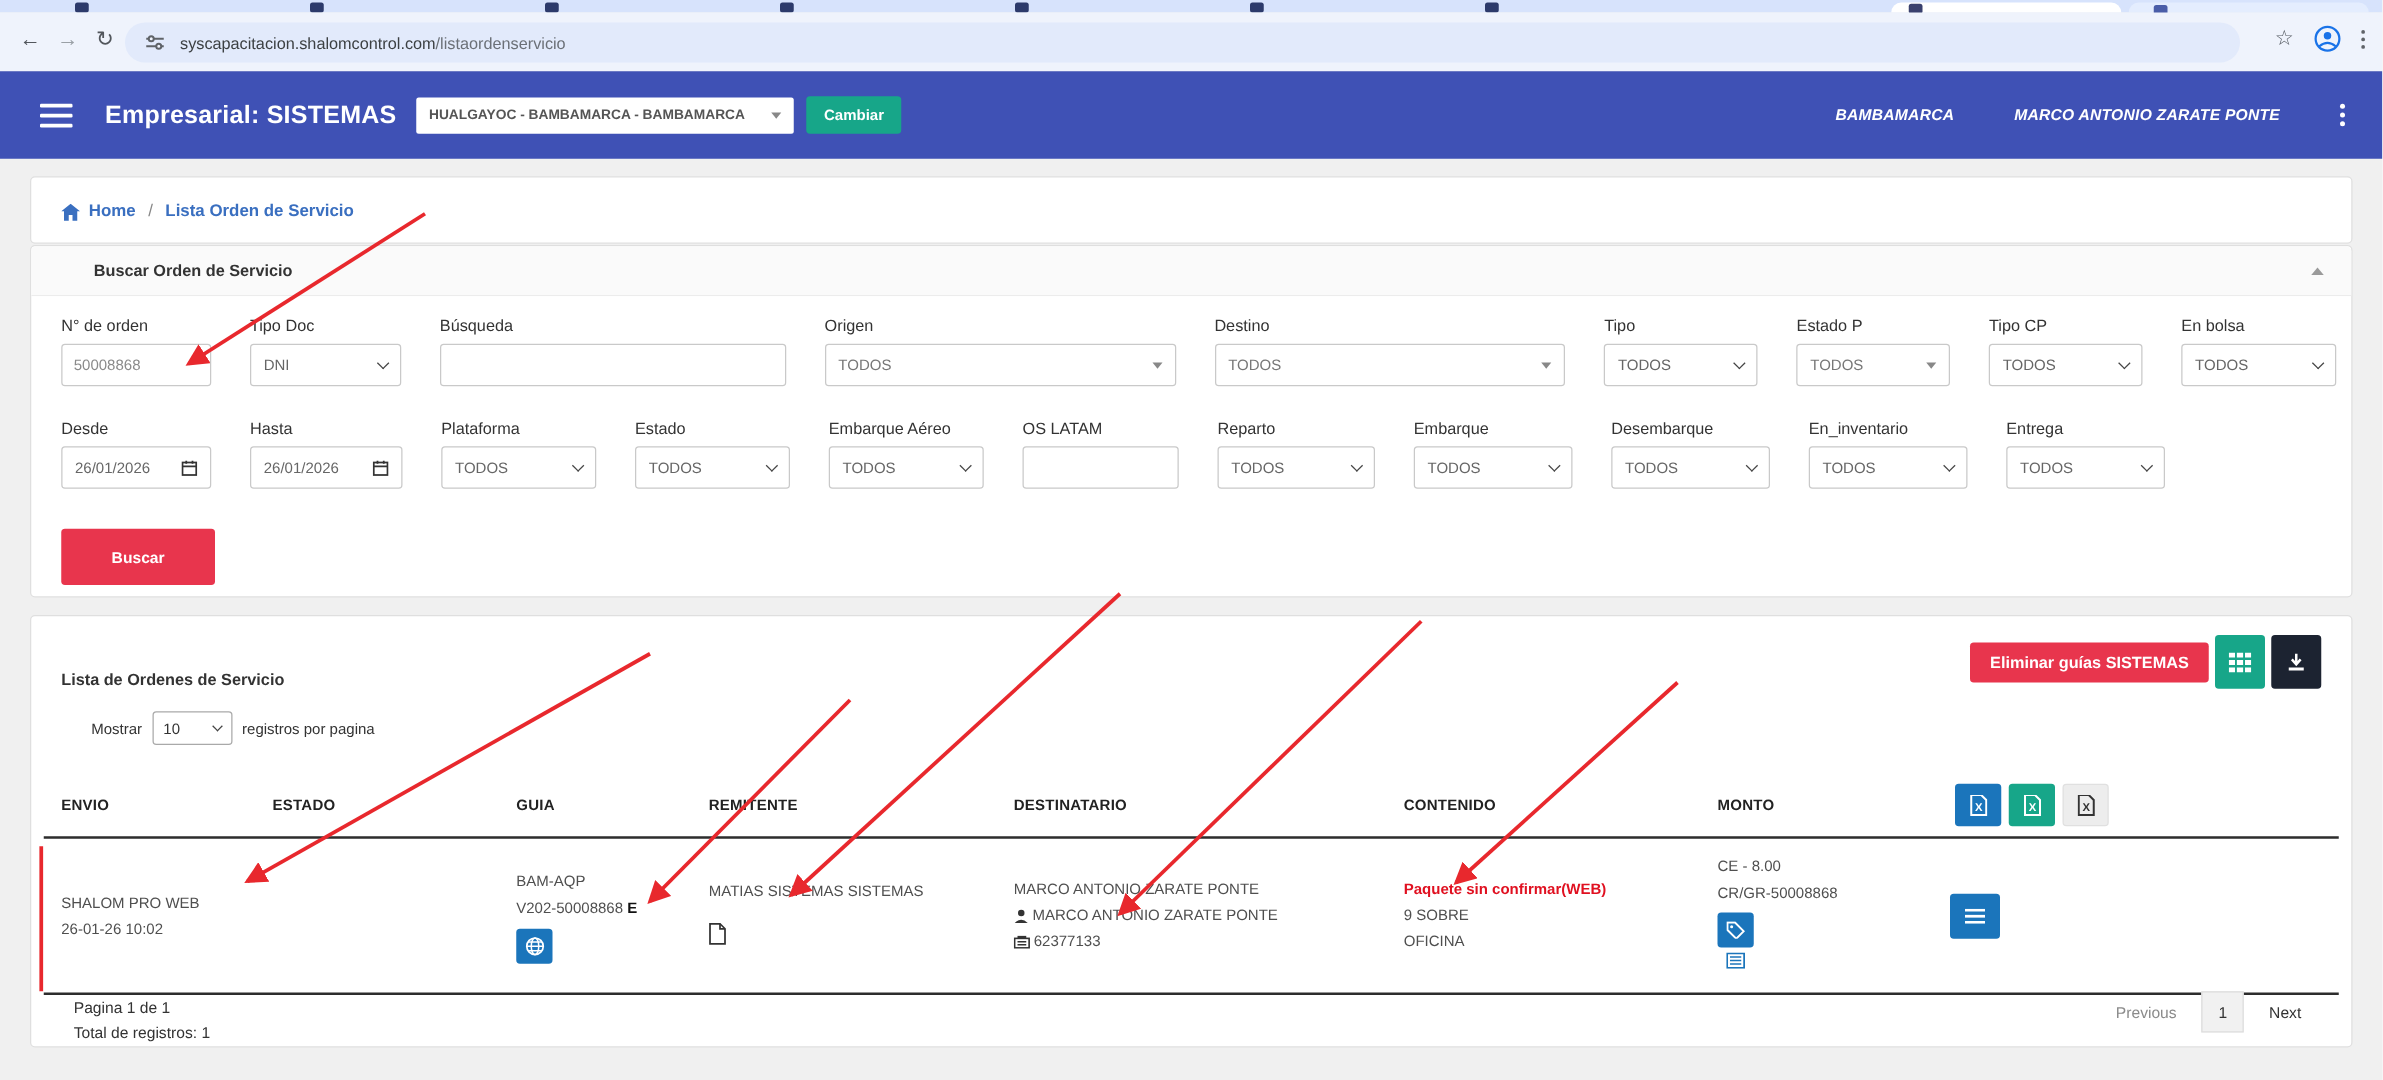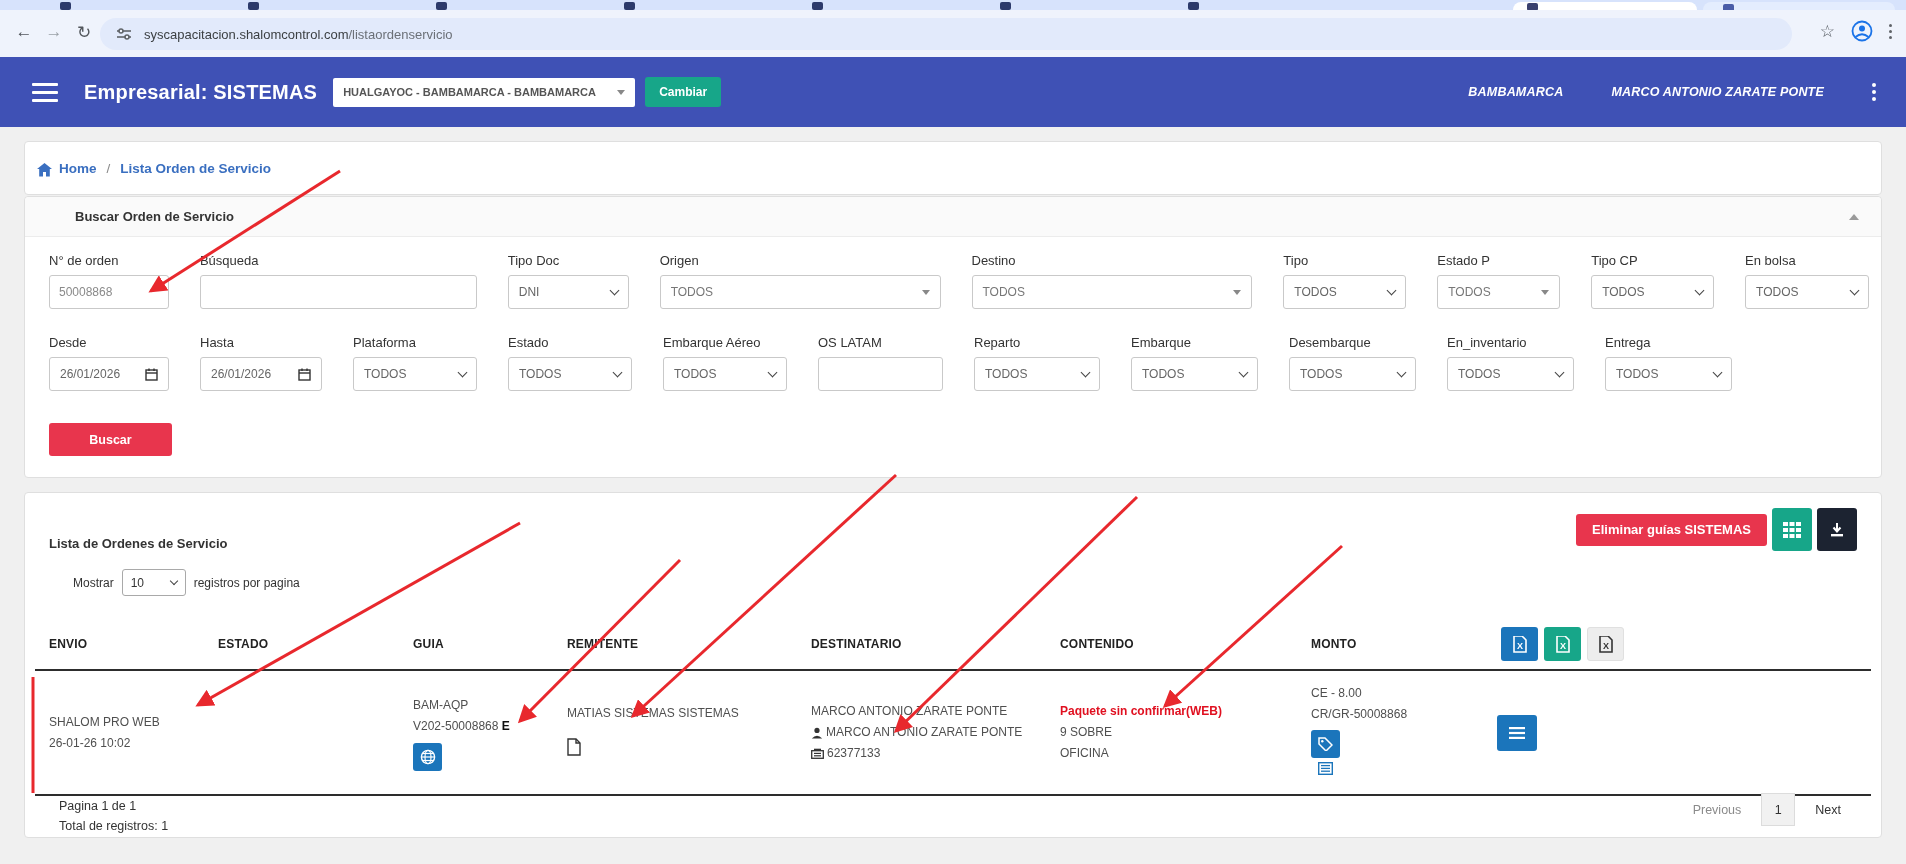--- a/index.html
+++ b/index.html
@@ -29,41 +29,41 @@
   .app-title { color:#fff; font-size:20px; font-weight:bold; margin-left:26px; letter-spacing:.2px; }
   .agency-select { margin-left:16px; width:302px; height:29px; background:#fff; border-radius:2px; display:flex; align-items:center; justify-content:space-between; padding:0 10px; }
   .agency-select span { font-size:11px; font-weight:bold; color:#555; }
   .tri-down { width:0; height:0; border-left:4px solid transparent; border-right:4px solid transparent; border-top:5px solid #888; }
   .btn-cambiar { margin-left:10px; height:30px; padding:0 14px; background:#17a689; border:none; border-radius:3px; color:#fff; font-size:12px; font-weight:bold; cursor:pointer; }
   .nav-right { position:absolute; right:30px; display:flex; align-items:center; gap:48px;font-style:italic; }
   .nav-right span { color:#fff; font-size:12.5px; font-weight:bold; letter-spacing:.2px; }
 
   
   .card { position:absolute; left:24px; width:1858px; background:#fff; border:1px solid #dfdfdf; border-radius:4px; }
-  .breadcrumb-card { top:141px; height:54px; display:flex; align-items:center; padding-left:12px; }
+  .breadcrumb-card { top:141px; height:54px; display:flex; align-items:center; padding-left:24px; }
   .crumb { color:#3a6fc0; font-size:13.5px; font-weight:bold; }
   .crumb-sep { color:#888; font-size:13.5px; margin:0 10px; }
   .home-ico { margin-right:7px; position:relative; top:2px; }
 
   .search-card { top:196px; height:282px; }
   .panel-head { height:40px; background:#fafafa; border-bottom:1px solid #ececec; border-radius:4px 4px 0 0; display:flex; align-items:center; justify-content:space-between; padding:0 22px; }
   .panel-title { font-size:13px; font-weight:bold; color:#333;padding-left:28px; }
   .caret-up { width:0; height:0; border-left:5px solid transparent; border-right:5px solid transparent; border-bottom:6px solid #9a9a9a; }
   .search-body { padding:16px 12px 0 24px; }
   .frow { display:flex; gap:31px; margin-bottom:26px; }
   .fg { display:flex; flex-direction:column; }
   .flabel { font-size:13px; color:#333; margin-bottom:7px; white-space:nowrap; }
   .tinput { height:34px; border:1px solid #c9c9c9; border-radius:3px; font-size:12px; color:#8a8a8a; padding:0 9px; font-family:inherit; width:100%; background:#fff; }
   .sel, .sel2, .dinput { height:34px; border:1px solid #c9c9c9; border-radius:3px; background:#fff; display:flex; align-items:center; justify-content:space-between; padding:0 10px; cursor:pointer; }
   .sel span, .dinput span { font-size:12px; color:#666; }
   .sel2 span { font-size:12px; color:#777; }
   .vchev { width:7px; height:7px; border-right:1.8px solid #444; border-bottom:1.8px solid #444; transform:rotate(45deg); margin-top:-4px; flex:none; }
   .w120{width:120px}.w121{width:121px}.w122{width:122px}.w124{width:124px}.w125{width:125px}.w126{width:126px}.w127{width:127px}
   .w123{width:123px}.w277{width:277px}.w281{width:281px}
-  .btn-buscar { margin:6px 0 0 0; width:123px; height:33px; background:#e8354d; color:#fff; border:none; border-radius:3px; font-size:12.5px; font-weight:bold; cursor:pointer; }
+  .btn-buscar { margin:6px 0 0 0; width:123px; height:45px; background:#e8354d; color:#fff; border:none; border-radius:3px; font-size:12.5px; font-weight:bold; cursor:pointer; }
 
   
   .list-card { top:492px; height:346px; }
   .list-head { height:58px; display:flex; align-items:flex-end; justify-content:space-between; padding:0 24px 0 24px; }
   .list-title { font-size:13px; font-weight:bold; color:#333; }
   .head-btns { display:flex; align-items:center; gap:5px; }
   .btn-del { height:32px; padding:0 16px; background:#e8354d; border:none; border-radius:3px; color:#fff; font-size:13px; font-weight:bold; cursor:pointer; }
   .btn-sq { width:40px; height:43px; border:none; border-radius:3px; display:flex; align-items:center; justify-content:center; cursor:pointer; }
   .btn-grid { background:#17a689; color:#fff; }
   .btn-dl { background:#1c2331; color:#fff; }
@@ -72,21 +72,21 @@
   .mostrar-row .txt { font-size:12px; color:#333; }
   .mini-sel { width:64px; height:27px; border:1px solid #a9a9a9; border-radius:3px; background:#fff; display:flex; align-items:center; justify-content:space-between; padding:0 8px; cursor:pointer; }
   .mini-sel span { font-size:12px; color:#333; }
   .mini-sel .vchev { width:6px; height:6px; }
 
   .tablewrap { position:absolute; left:10px; right:10px; top:0; }
   .thead { position:absolute; left:0; right:0; top:126px; height:52px; border-bottom:2px solid #2d2d2d; display:flex; align-items:center; }
   .th { font-size:12px; font-weight:bold; color:#222; letter-spacing:.2px; }
   .trow { position:absolute; left:0; right:0; top:178px; height:125px; border-bottom:2px solid #2d2d2d; display:flex; align-items:center; }
   .td { font-size:12px; color:#4f4f4f; line-height:21px; }
-  .c1{margin-left:14px;width:169px}.c2{width:195px}.c3{width:154px}.c4{width:244px}.c5{width:249px}.c6{width:251px}.c7{width:186px}.c8{flex:1}
+  .c1{margin-left:14px;width:169px}.c2{width:195px}.c3{width:154px}.c4{width:244px}.c5{width:312px}.c6{width:251px}.c7{width:186px}.c8{flex:1}
   .export-btns { display:flex; gap:6px; margin-left:4px; }
   .btn-xs { width:37px; height:34px; border:none; border-radius:3px; display:flex; align-items:center; justify-content:center; cursor:pointer; }
   .xs-blue{background:#1b75bb;color:#fff}.xs-green{background:#17a689;color:#fff}.xs-grey{background:#ededed;color:#333;border:1px solid #e0e0e0}
   .icon-btn { width:29px; height:28px; border:none; border-radius:3px; background:#1b75bb; color:#fff; display:flex; align-items:center; justify-content:center; cursor:pointer; }
   .guia-flag { font-weight:bold; color:#111; }
   .red-status { color:#e01020; font-weight:bold; }
   .dest-line { display:flex; align-items:center; gap:3px; }
   .btn-action { width:40px; height:36px; border:none; border-radius:3px; background:#1b75bb; display:flex; align-items:center; justify-content:center; cursor:pointer; }
   .sm-list-ico { margin:4px 0 0 7px; color:#1b75bb; }
 
@@ -185,30 +185,30 @@
     <div class="panel-head">
       <span class="panel-title">Buscar Orden de Servicio</span>
       <i class="caret-up"></i>
     </div>
     <div class="search-body">
       <div class="frow">
         <div class="fg w120">
           <div class="flabel">N° de orden</div>
           <input class="tinput" value="50008868" style="">
         </div>
+        <div class="fg w121">
+          <div class="flabel">Tipo Doc</div>
+          <div class="sel">
+              <span>DNI</span>
+              <i class="vchev"></i>
+            </div>
+        </div>
         <div class="fg w277">
           <div class="flabel">Búsqueda</div>
           <input class="tinput" value="" style="">
-        </div>
-        <div class="fg w121">
-          <div class="flabel">Tipo Doc</div>
-          <div class="sel">
-              <span>DNI</span>
-              <i class="vchev"></i>
-            </div>
         </div>
         <div class="fg w281">
           <div class="flabel">Origen</div>
           <div class="sel2">
               <span>TODOS</span>
               <i class="tri-down"></i>
             </div>
         </div>
         <div class="fg w281">
           <div class="flabel">Destino</div>

